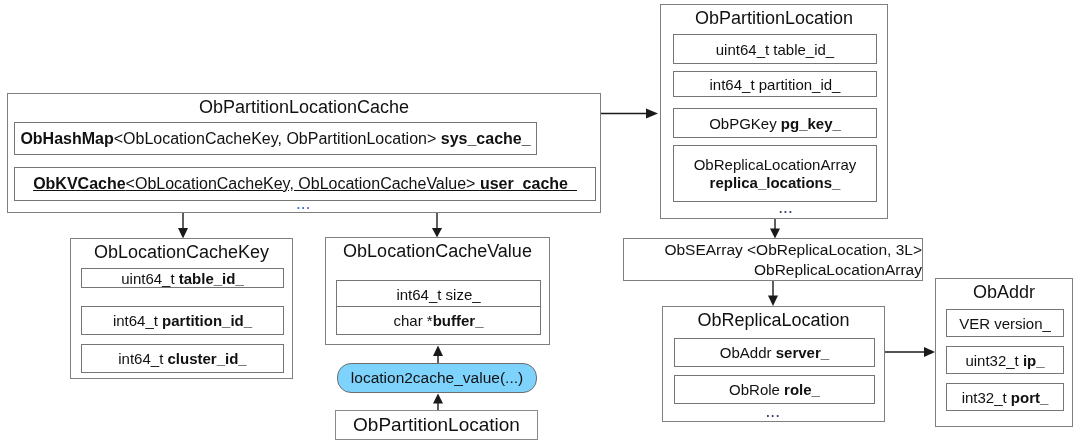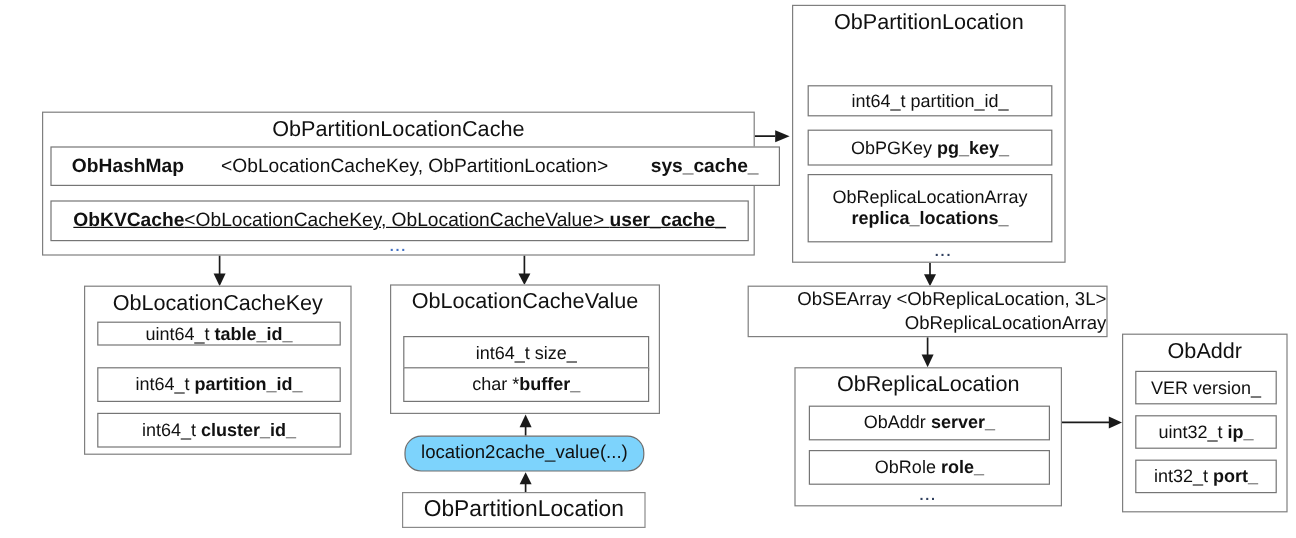--- a/index.html
+++ b/index.html
@@ -110,33 +110,36 @@
       <polygon points="178,228 188,228 183,238.5"></polygon>
       <polygon points="432,228 442,228 437,237.5"></polygon>
       <polygon points="770,228.5 780,228.5 775,238.5"></polygon>
       <polygon points="768,295.5 778,295.5 773,306"></polygon>
       <polygon points="924,347 924,357 935,352"></polygon>
       <polygon points="433,356 443,356 438,345.5"></polygon>
       <polygon points="433,403.5 443,403.5 438,393.5"></polygon>
     </g>
   </svg>
 
-  <div class="box" style="left:7px; top:93px; width:594px; height:120px;margin-left:28px;">
+  <div class="box" style="left:7px; top:93px; width:594px; height:120px;">
     <div class="title">ObPartitionLocationCache</div>
-    <div class="row big" style="left:6px; top:28px; width:608px; height:33px;gap:31px;">
+    <div class="row big" style="left:6px; top:28px; width:523px; height:33px;">
       <span class="seg bold">ObHashMap</span><span class="seg">&lt;ObLocationCacheKey, ObPartitionLocation&gt; </span><span class="seg bold">sys_cache_</span>
     </div>
     <div class="row big" style="left:6px; top:73px; width:582px; height:34px;text-decoration:underline;">
       <span class="seg bold">ObKVCache</span><span class="seg">&lt;ObLocationCacheKey, ObLocationCacheValue&gt; </span><span class="seg bold">user_cache_</span>
     </div>
     <div class="more blue" style="left:0; right:0; bottom:1px;">...</div>
   </div>
 
   <div class="box" style="left:660px; top:4px; width:228px; height:215px;">
     <div class="title">ObPartitionLocation</div>
+    <div class="row" style="left:12px; top:29px; width:204px; height:30px;">
+      <span class="seg">uint64_t table_id_</span>
+    </div>
     <div class="row" style="left:12px; top:66px; width:204px; height:26px;">
       <span class="seg">int64_t partition_id_</span>
     </div>
     <div class="row" style="left:12px; top:103px; width:204px; height:30px;">
       <span class="seg">ObPGKey </span><span class="seg bold">pg_key_</span>
     </div>
     <div class="row stack" style="left:12px; top:140px; width:204px; height:57px;">
       <span class="seg">ObReplicaLocationArray</span><span class="seg bold">replica_locations_</span>
     </div>
     <div class="more dark" style="left:118px; top:198px; width:30px; text-align:left;">...</div>

